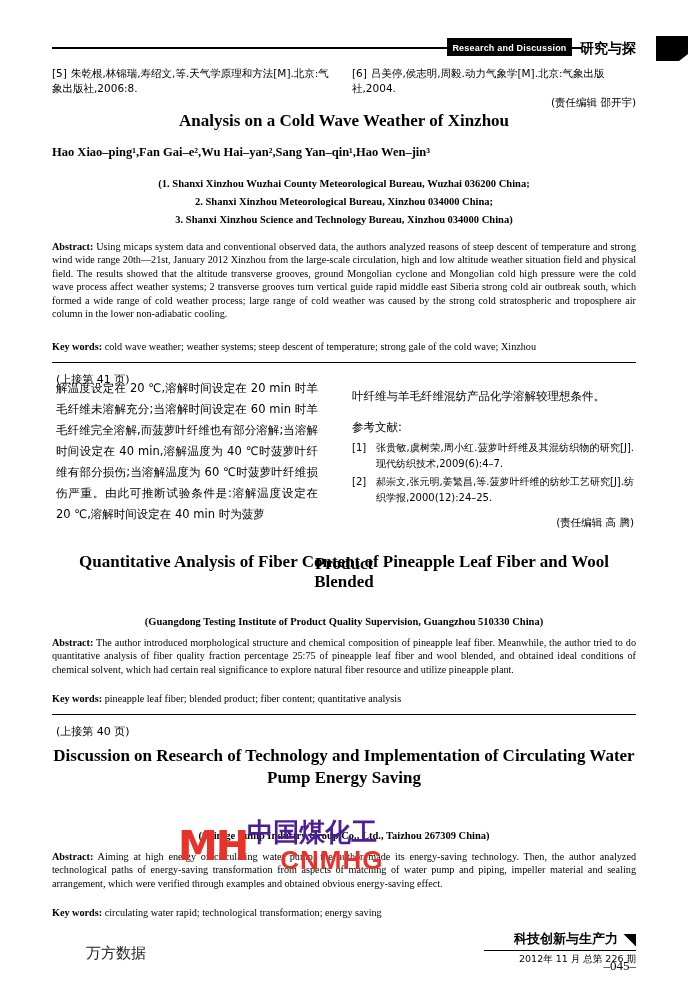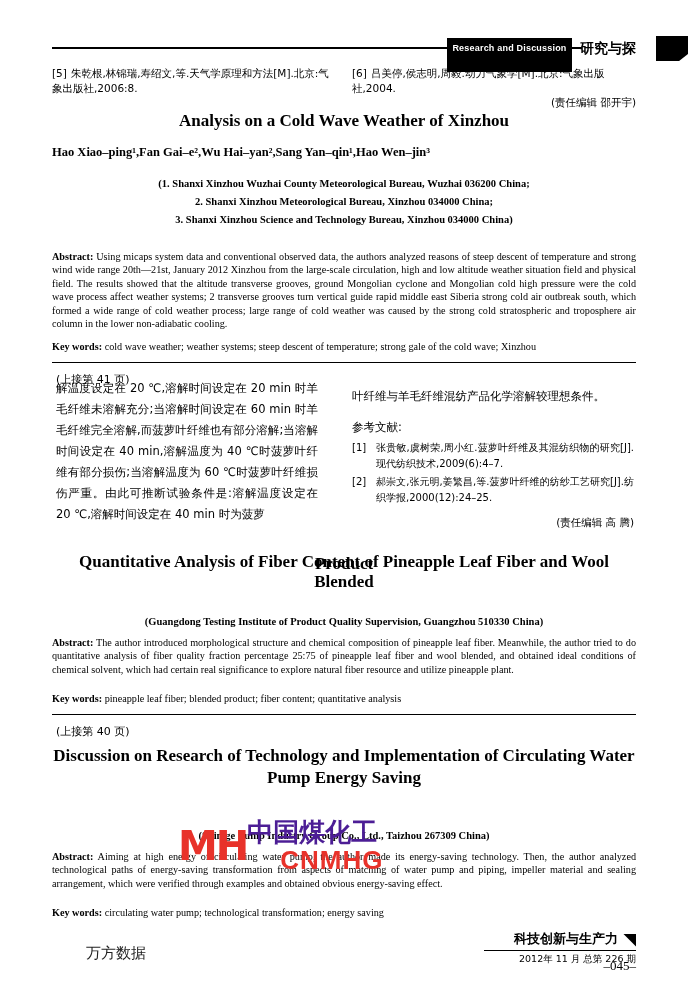--- a/index.html
+++ b/index.html
@@ -14,21 +14,21 @@
   .page{position:relative;width:688px;height:989px;}
 
   
   .header{
     position:absolute;left:52px;top:38px;width:584px;height:22px;
   }
   .header-rule{
     position:absolute;left:0;top:9px;width:530px;height:2px;background:#000;
   }
   .header-black{
-    position:absolute;left:395px;top:0;width:125px;height:34px;background:#000;
+    position:absolute;left:395px;top:0;width:125px;height:18px;background:#000;
     color:#fff;font-family:"Liberation Sans",sans-serif;font-weight:bold;
     font-size:9px;letter-spacing:.2px;text-align:center;line-height:21px;
   }
   .header-cn{
     position:absolute;left:528px;top:0;width:78px;height:21px;
     font-family:"DejaVu Sans",sans-serif;font-weight:bold;font-size:14px;
     line-height:21px;color:#000;
   }
   .header-blob{
     position:absolute;left:604px;top:-2px;width:32px;height:25px;background:#000;
@@ -142,21 +142,21 @@
       <span>吕美停,侯志明,周毅.动力气象学[M].北京:气象出版社,2004.</span>
     </div>
     <div class="editor-line">(责任编辑 邵开宇)</div>
   </div>
 
   <div class="art-title" style="top:111px;">Analysis on a Cold Wave Weather of Xinzhou</div>
   <div class="authors" style="top:145px;">Hao Xiao–ping¹,Fan Gai–e²,Wu Hai–yan²,Sang Yan–qin¹,Hao Wen–jin³</div>
   <div class="affil" style="top:176px;">(1. Shanxi Xinzhou Wuzhai County Meteorological Bureau, Wuzhai 036200 China;</div>
   <div class="affil" style="top:194px;">2. Shanxi Xinzhou Meteorological Bureau, Xinzhou 034000 China;</div>
   <div class="affil" style="top:212px;">3. Shanxi Xinzhou Science and Technology Bureau, Xinzhou 034000 China)</div>
-  <div class="abstract" style="top:250px;">
+  <div class="abstract" style="top:240px;">
     <b>Abstract:</b>
     <span>Using micaps system data and conventional observed data, the authors analyzed reasons of steep descent of temperature and strong wind wide range 20th—21st, January 2012 Xinzhou from the large-scale circulation, high and low altitude weather situation field and physical field. The results showed that the altitude transverse grooves, ground Mongolian cyclone and Mongolian cold high pressure were the cold wave process affect weather systems;  2 transverse grooves turn vertical guide rapid middle east Siberia strong cold air outbreak south,  which formed a wide range of cold weather process;  large range of cold weather was caused by the strong cold stratospheric and troposphere air column in the lower non-adiabatic cooling.</span>
   </div>
   <div class="keywords" style="top:340px;">
     <b>Key words:</b>
     <span>cold wave weather; weather systems; steep descent of temperature; strong gale of the cold wave; Xinzhou</span>
   </div>
   <div class="rule" style="top:362px;"></div>
 
   <div class="cont-label" style="top:372px;">(上接第 41 页)</div>
@@ -192,21 +192,21 @@
 
   <div class="art-title" style="top:746px;">Discussion on Research of Technology and Implementation of Circulating Water</div>
   <div class="art-title" style="top:768px;">Pump Energy Saving</div>
   <div class="affil" style="top:828px;">(Shimge Pump Industry Group Co., Ltd., Taizhou 267309 China)</div>
   <div class="abstract" style="top:850px;">
     <b>Abstract:</b>
     <span>Aiming at high energy of circulating water pump, the author made its energy-saving technology. Then,  the author analyzed technological paths of energy-saving transformation from aspects of matching of water pump and piping, impeller material and sealing arrangement, which were verified through examples and obtained obvious energy-saving effect.</span>
   </div>
   <div class="keywords" style="top:906px;">
     <b>Key words:</b>
-    <span>circulating water pump; technological transformation; energy saving</span>
+    <span>circulating water rapid; technological transformation; energy saving</span>
   </div>
 
   <div class="wm">
     <span class="wm-logo">MH</span>
     <span>
       <span class="wm-t1">中国煤化工</span><br>
       <span class="wm-t2">CNMHG</span>
     </span>
   </div>
 

